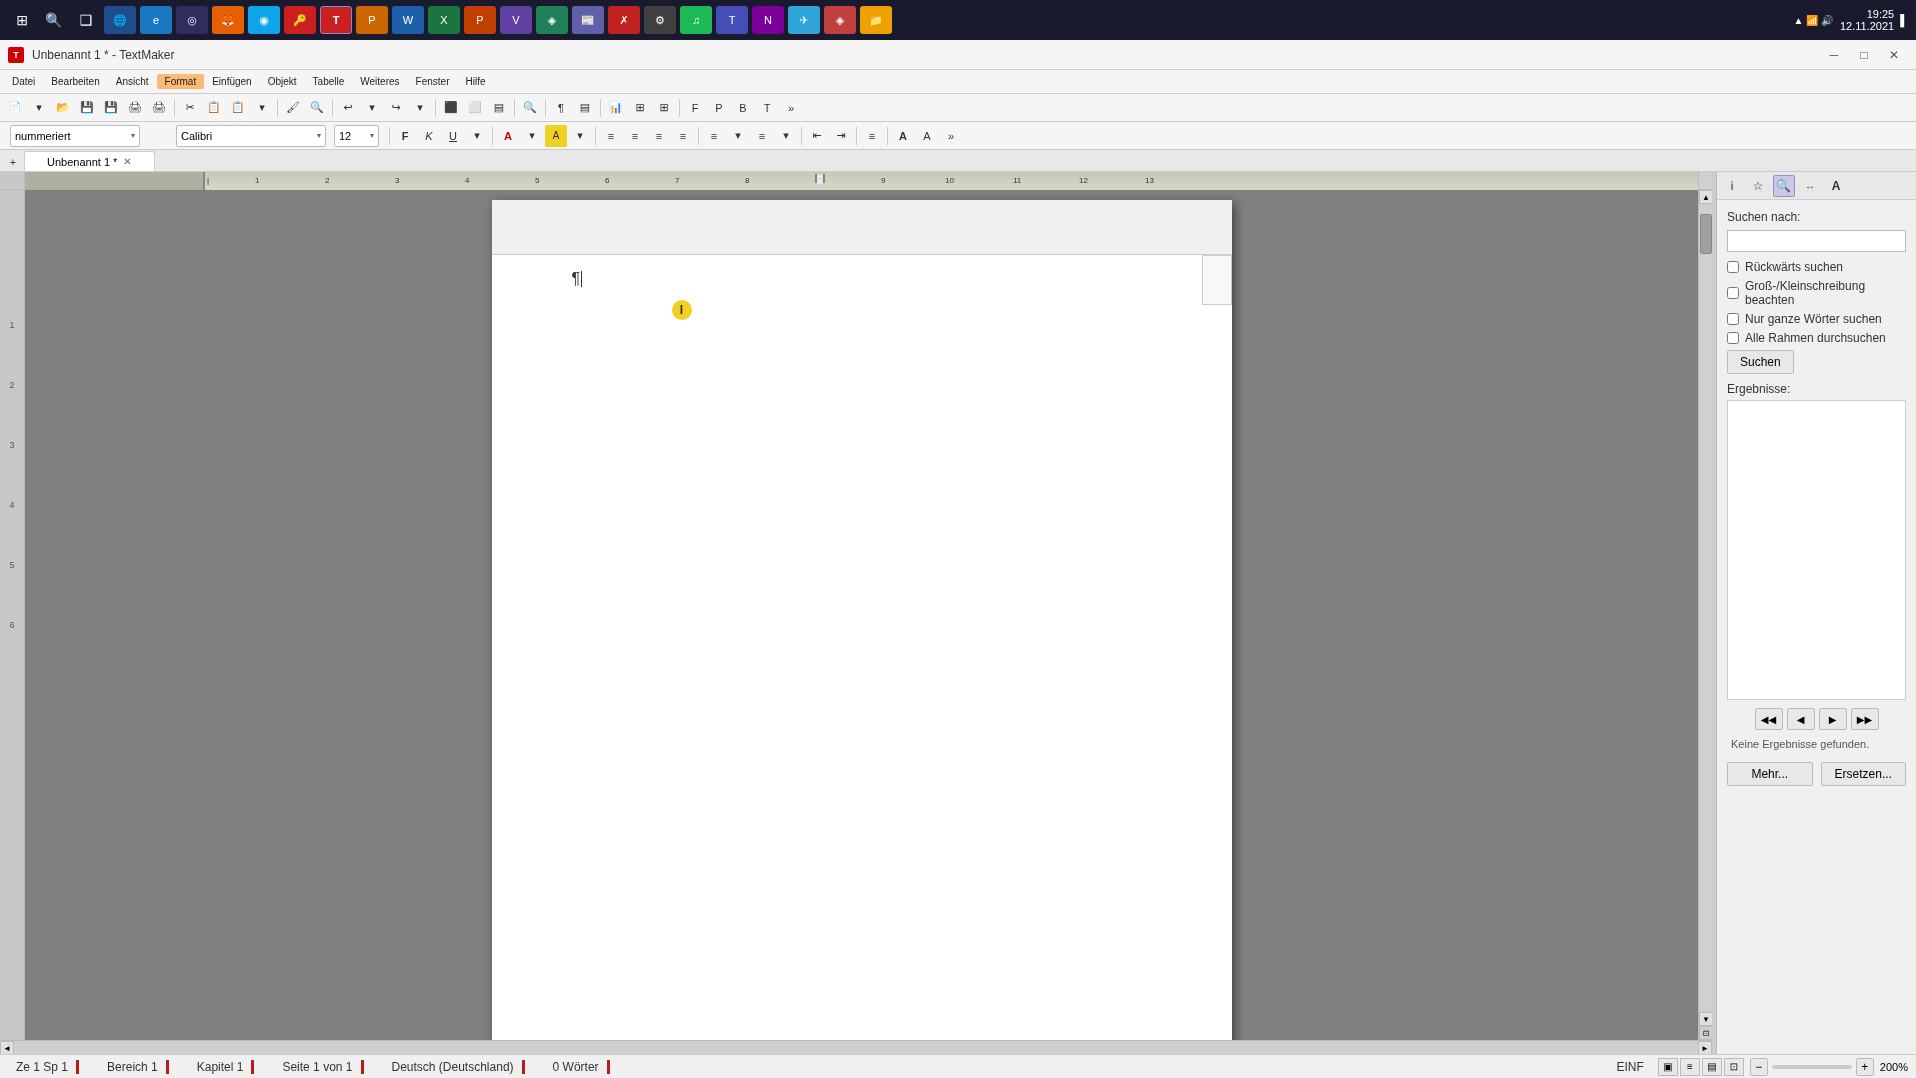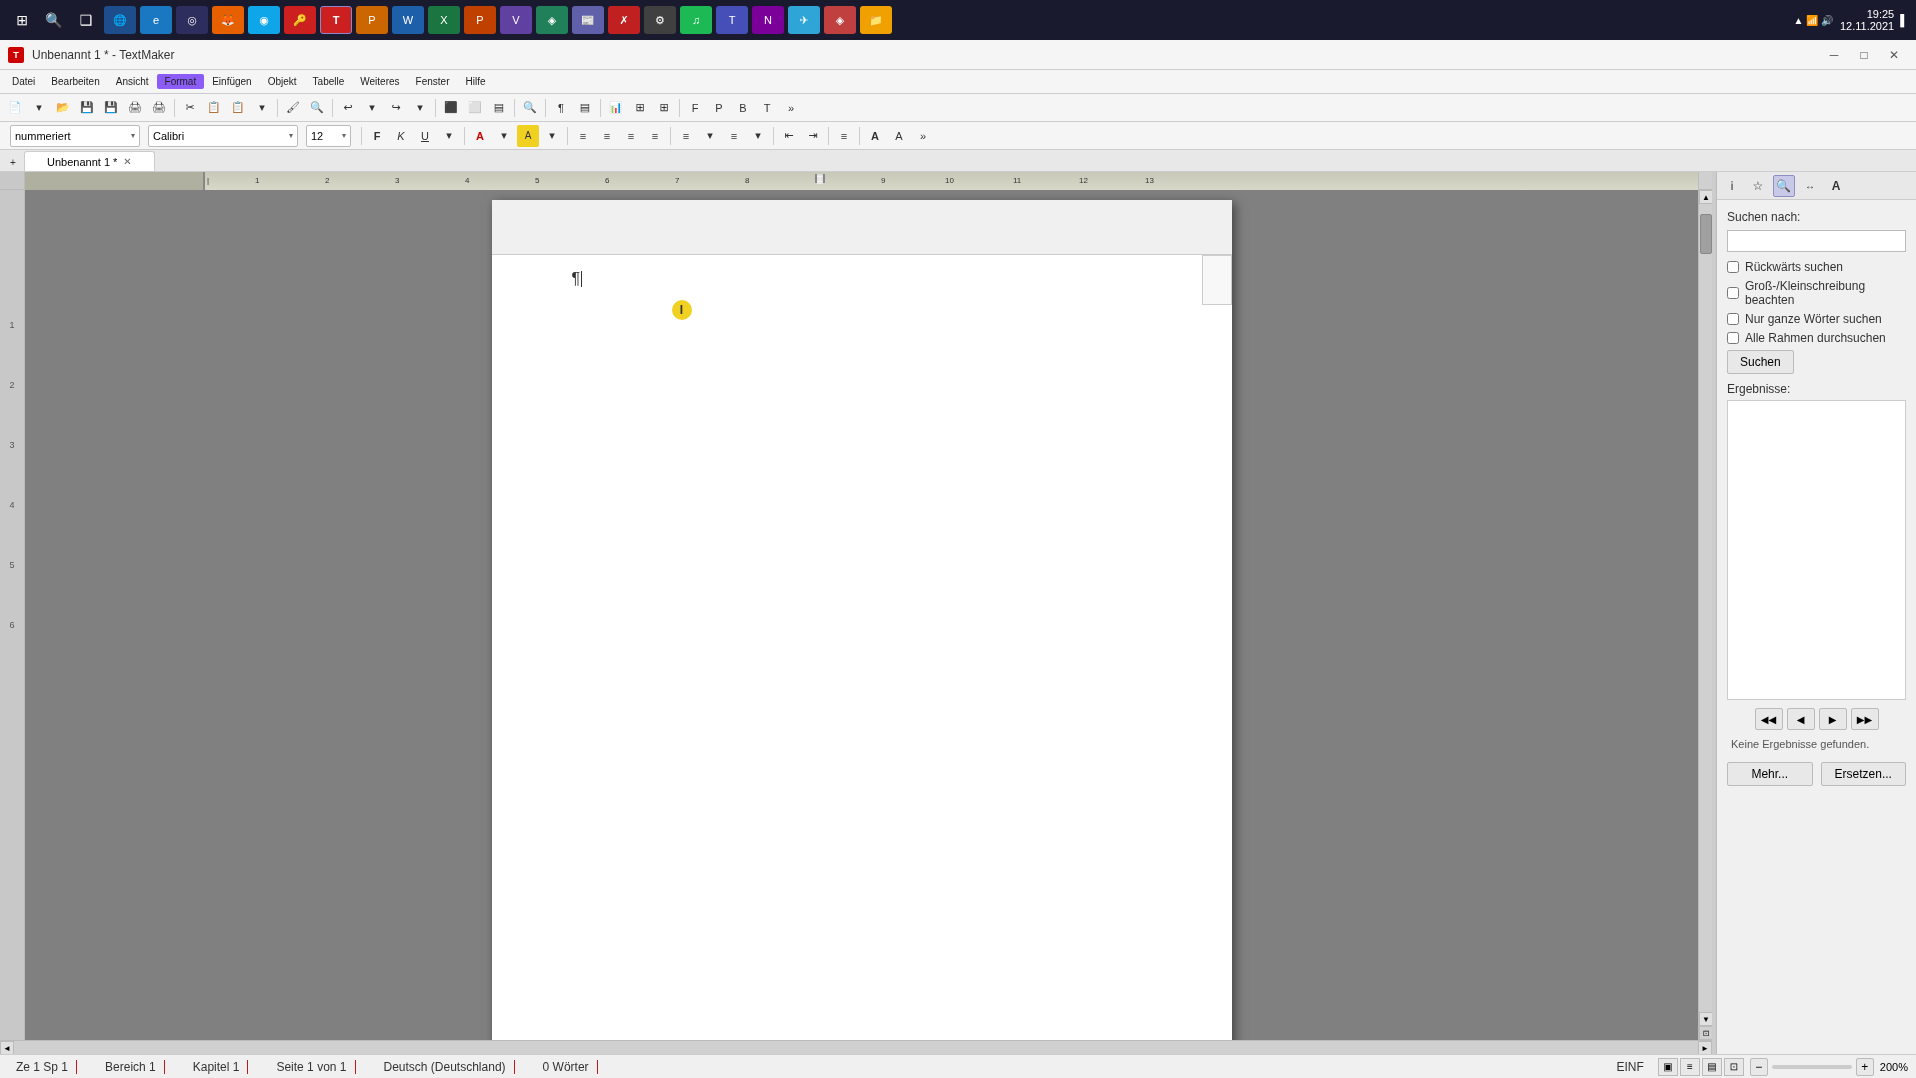--- a/index.html
+++ b/index.html
@@ -16,31 +16,31 @@
     
     #titlebar { height: 30px; background: #f5f5f5; display: flex; align-items: center; padding: 0 8px; gap: 8px; border-bottom: 1px solid #ccc; flex-shrink: 0; }
     .title-icon { width: 16px; height: 16px; background: #cc0000; border-radius: 2px; display: flex; align-items: center; justify-content: center; color: white; font-size: 10px; font-weight: bold; }
     .title-text { font-size: 12px; color: #333; }
     .title-controls { margin-left: auto; display: flex; gap: 2px; }
     .title-btn { width: 28px; height: 20px; display: flex; align-items: center; justify-content: center; cursor: pointer; font-size: 12px; color: #555; border: none; background: transparent; }
 
     
     #menubar { height: 24px; background: #f5f5f5; display: flex; align-items: center; padding: 0 4px; border-bottom: 1px solid #ccc; flex-shrink: 0; }
     .menu-item { padding: 2px 8px; cursor: pointer; font-size: 10px; color: #222; border-radius: 2px; }
-    .menu-item.active { background: #8b5cf6; }
+    .menu-item.active { background: #fdba74; }
 
     
     #toolbar1 { height: 28px; background: #f5f5f5; display: flex; align-items: center; padding: 0 4px; gap: 2px; border-bottom: 1px solid #ccc; flex-shrink: 0; }
     .tb-btn { width: 22px; height: 22px; display: flex; align-items: center; justify-content: center; cursor: pointer; border: 1px solid transparent; border-radius: 2px; font-size: 11px; color: #333; background: transparent; }
     .tb-sep { width: 1px; height: 18px; background: #ccc; margin: 0 2px; }
 
     
     #toolbar2 { height: 28px; background: #f5f5f5; display: flex; align-items: center; padding: 0 4px; gap: 2px; border-bottom: 1px solid #ccc; flex-shrink: 0; }
     .fmt-dropdown { height: 22px; border: 1px solid #bbb; background: white; padding: 0 4px; font-size: 11px; cursor: pointer; border-radius: 2px; display: flex; align-items: center; gap: 2px; min-width: 120px; }
-    .fmt-dropdown-font { min-width: 150px; }
+    .fmt-dropdown-font { min-width: 150px; margin-left: 28px; }
     .fmt-dropdown-size { min-width: 45px; }
     .dropdown-arrow { font-size: 8px; color: #666; margin-left: auto; }
 
     
     #tabbar { height: 22px; background: #e8e8e8; display: flex; align-items: flex-end; padding: 0 4px; border-bottom: 1px solid #ccc; flex-shrink: 0; }
     .tab { height: 20px; padding: 0 22px; display: flex; align-items: center; gap: 6px; cursor: pointer; border: 1px solid #ccc; border-bottom: none; background: #d0d0d0; font-size: 11px; border-radius: 3px 3px 0 0; margin-right: 2px; }
     .tab.active { background: white; }
     .tab-close { font-size: 10px; color: #666; cursor: pointer; }
 
     
@@ -72,21 +72,21 @@
     .no-results { font-size: 12px; color: #555; padding: 4px; }
 
     .nav-buttons { display: flex; gap: 4px; margin-top: 8px; justify-content: center; }
     .nav-btn { width: 28px; height: 22px; display: flex; align-items: center; justify-content: center; border: 1px solid #bbb; background: #e8e8e8; cursor: pointer; font-size: 10px; border-radius: 2px; }
 
     .bottom-btns { display: flex; gap: 8px; margin-top: 8px; }
     .bottom-btn { flex: 1; height: 24px; background: #e8e8e8; border: 1px solid #bbb; cursor: pointer; font-size: 12px; border-radius: 2px; }
 
     
     #statusbar { height: 24px; background: #f0f0f0; border-top: 1px solid #ccc; display: flex; align-items: center; padding: 0 8px; gap: 20px; flex-shrink: 0; }
-    .status-item { font-size: 12px; color: #333; padding: 0 8px; border-right: 1px solid #b91c1c; }
+    .status-item { font-size: 12px; color: #333; padding: 0 8px; border-right: 3px solid #b91c1c; }
     .status-item:last-child { border-right: none; }
     .status-right { margin-left: auto; display: flex; align-items: center; gap: 6px; }
     .zoom-control { display: flex; align-items: center; gap: 4px; }
     .zoom-btn { width: 18px; height: 18px; display: flex; align-items: center; justify-content: center; cursor: pointer; border: 1px solid #bbb; background: #e8e8e8; font-size: 12px; border-radius: 2px; }
     .zoom-slider { width: 80px; height: 4px; background: #ccc; border-radius: 2px; }
     .view-btns { display: flex; gap: 2px; }
     .view-btn { width: 20px; height: 18px; display: flex; align-items: center; justify-content: center; cursor: pointer; border: 1px solid #bbb; background: #e8e8e8; font-size: 10px; }
 
     
     .h-ruler { width: 100%; height: 18px; background: #d4d0c8; position: relative; overflow: hidden; }

